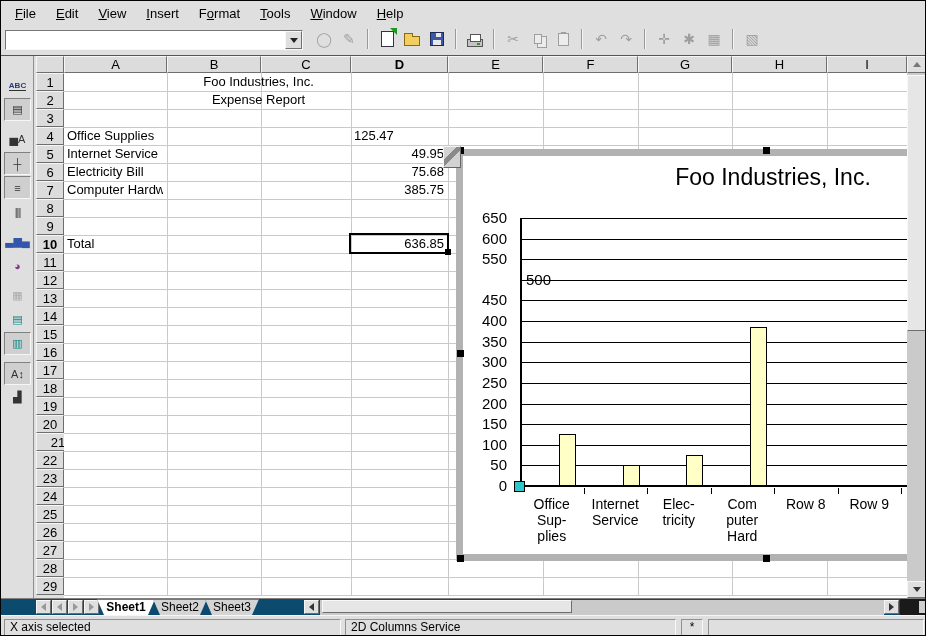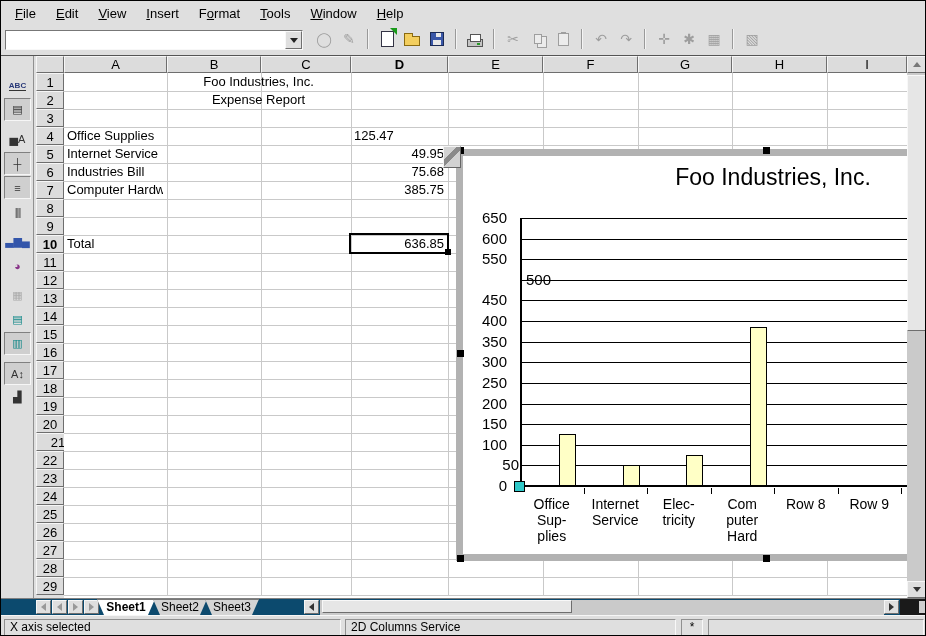--- a/index.html
+++ b/index.html
@@ -242,38 +242,38 @@
       <div class="gl" style="left: 63px; top: 576px; width: 843px; height: 1px;"></div>
       <div class="gl" style="left: 63px; top: 594px; width: 843px; height: 1px;"></div>
     </div>
   <div id="cells">
       <div class="cell" style="left: 169px; width: 177px; top: 73px; text-align: center;">Foo Industries, Inc.</div>
       <div class="cell" style="left: 169px; width: 177px; top: 91px; text-align: center;">Expense Report</div>
       <div class="cell" style="left: 66px; width: 96px; top: 127px; text-align: left;">Office Supplies</div>
       <div class="cell" style="left: 353px; width: 90px; top: 127px; ">125.47</div>
       <div class="cell" style="left: 66px; width: 96px; top: 145px; text-align: left;">Internet Service</div>
       <div class="cell" style="left: 353px; width: 90px; top: 145px; text-align: right;">49.95</div>
-      <div class="cell" style="left: 66px; width: 96px; top: 163px; text-align: left;">Industries Bill</div>
+      <div class="cell" style="left: 66px; width: 96px; top: 163px; text-align: left;">Electricity Bill</div>
       <div class="cell" style="left: 353px; width: 90px; top: 163px; text-align: right;">75.68</div>
       <div class="cell" style="left: 66px; width: 96px; top: 181px; text-align: left;">Computer Hardware</div>
       <div class="cell" style="left: 353px; width: 90px; top: 181px; text-align: right;">385.75</div>
       <div class="cell" style="left: 66px; width: 96px; top: 235px; text-align: left;">Total</div>
       <div class="cell" style="left: 353px; width: 90px; top: 235px; text-align: right;">636.85</div>
     </div>
 
   <div class="sel-rect" id="sel-rect" style="left: 348px; top: 232px; width: 100px; height: 21px;"></div>
   <div class="sel-handle" id="sel-fill-handle" style="left: 444px; top: 248px;"></div>
 
   <div class="chart" id="chart">
     <div class="chart-title">Foo Industries, Inc.</div>
     <div id="chart-plot">
         <div class="c-axis-x" style="left: 57px; top: 329px; width: 407px;"></div>
         <div class="c-ylab" style="left: 0px; top: 321px;">0</div>
         <div class="c-grid" style="left: 57px; top: 309.385px; width: 407px;"></div>
-        <div class="c-ylab" style="left: 12px; top: 300.385px;">50</div>
+        <div class="c-ylab" style="left: 0px; top: 300.385px;">50</div>
         <div class="c-grid" style="left: 57px; top: 288.769px; width: 407px;"></div>
         <div class="c-ylab" style="left: 0px; top: 279.769px;">100</div>
         <div class="c-grid" style="left: 57px; top: 268.154px; width: 407px;"></div>
         <div class="c-ylab" style="left: 0px; top: 259.154px;">150</div>
         <div class="c-grid" style="left: 57px; top: 247.538px; width: 407px;"></div>
         <div class="c-ylab" style="left: 0px; top: 238.538px;">200</div>
         <div class="c-grid" style="left: 57px; top: 226.923px; width: 407px;"></div>
         <div class="c-ylab" style="left: 0px; top: 217.923px;">250</div>
         <div class="c-grid" style="left: 57px; top: 206.308px; width: 407px;"></div>
         <div class="c-ylab" style="left: 0px; top: 197.308px;">300</div>

